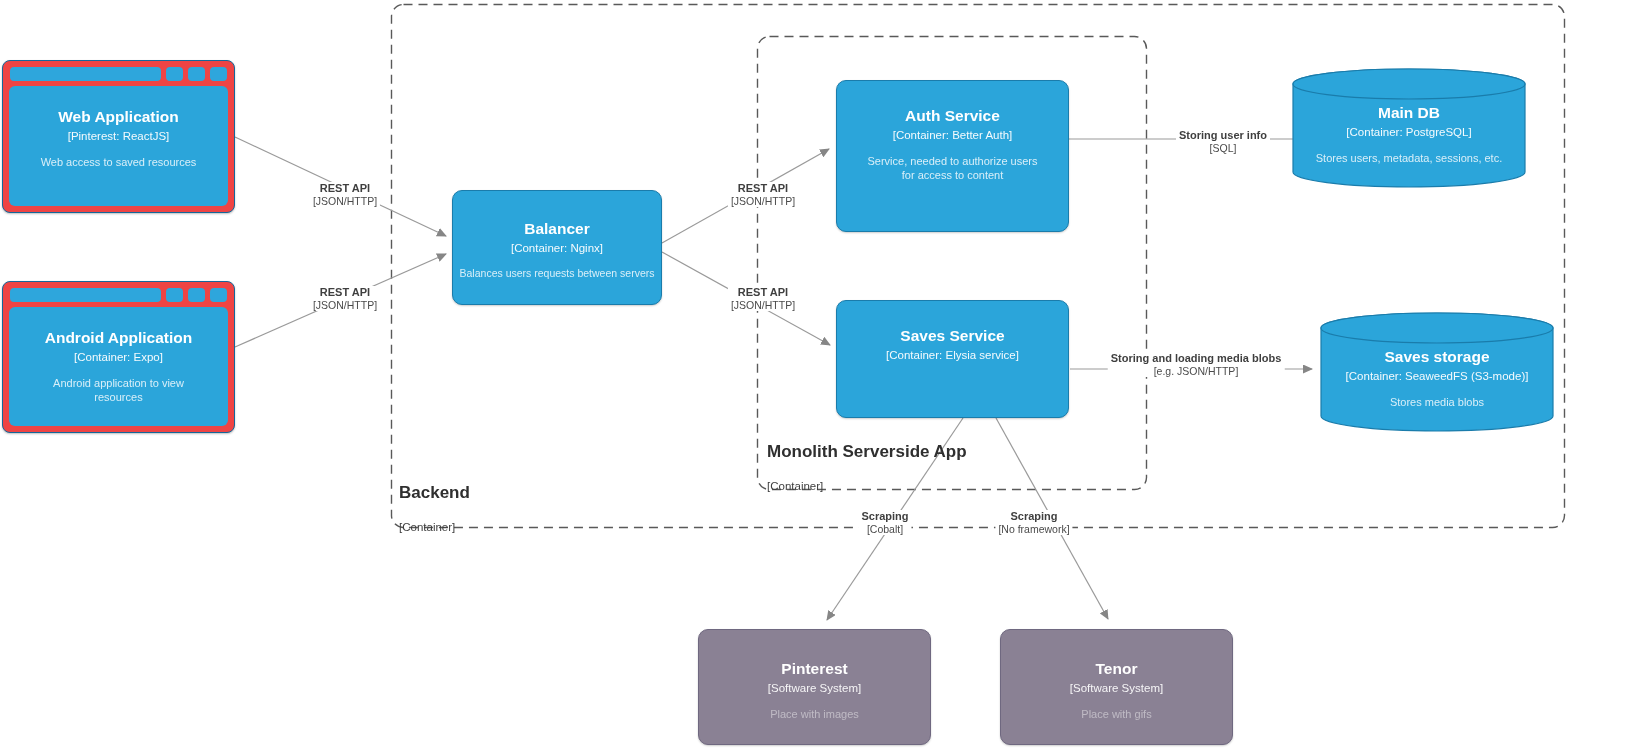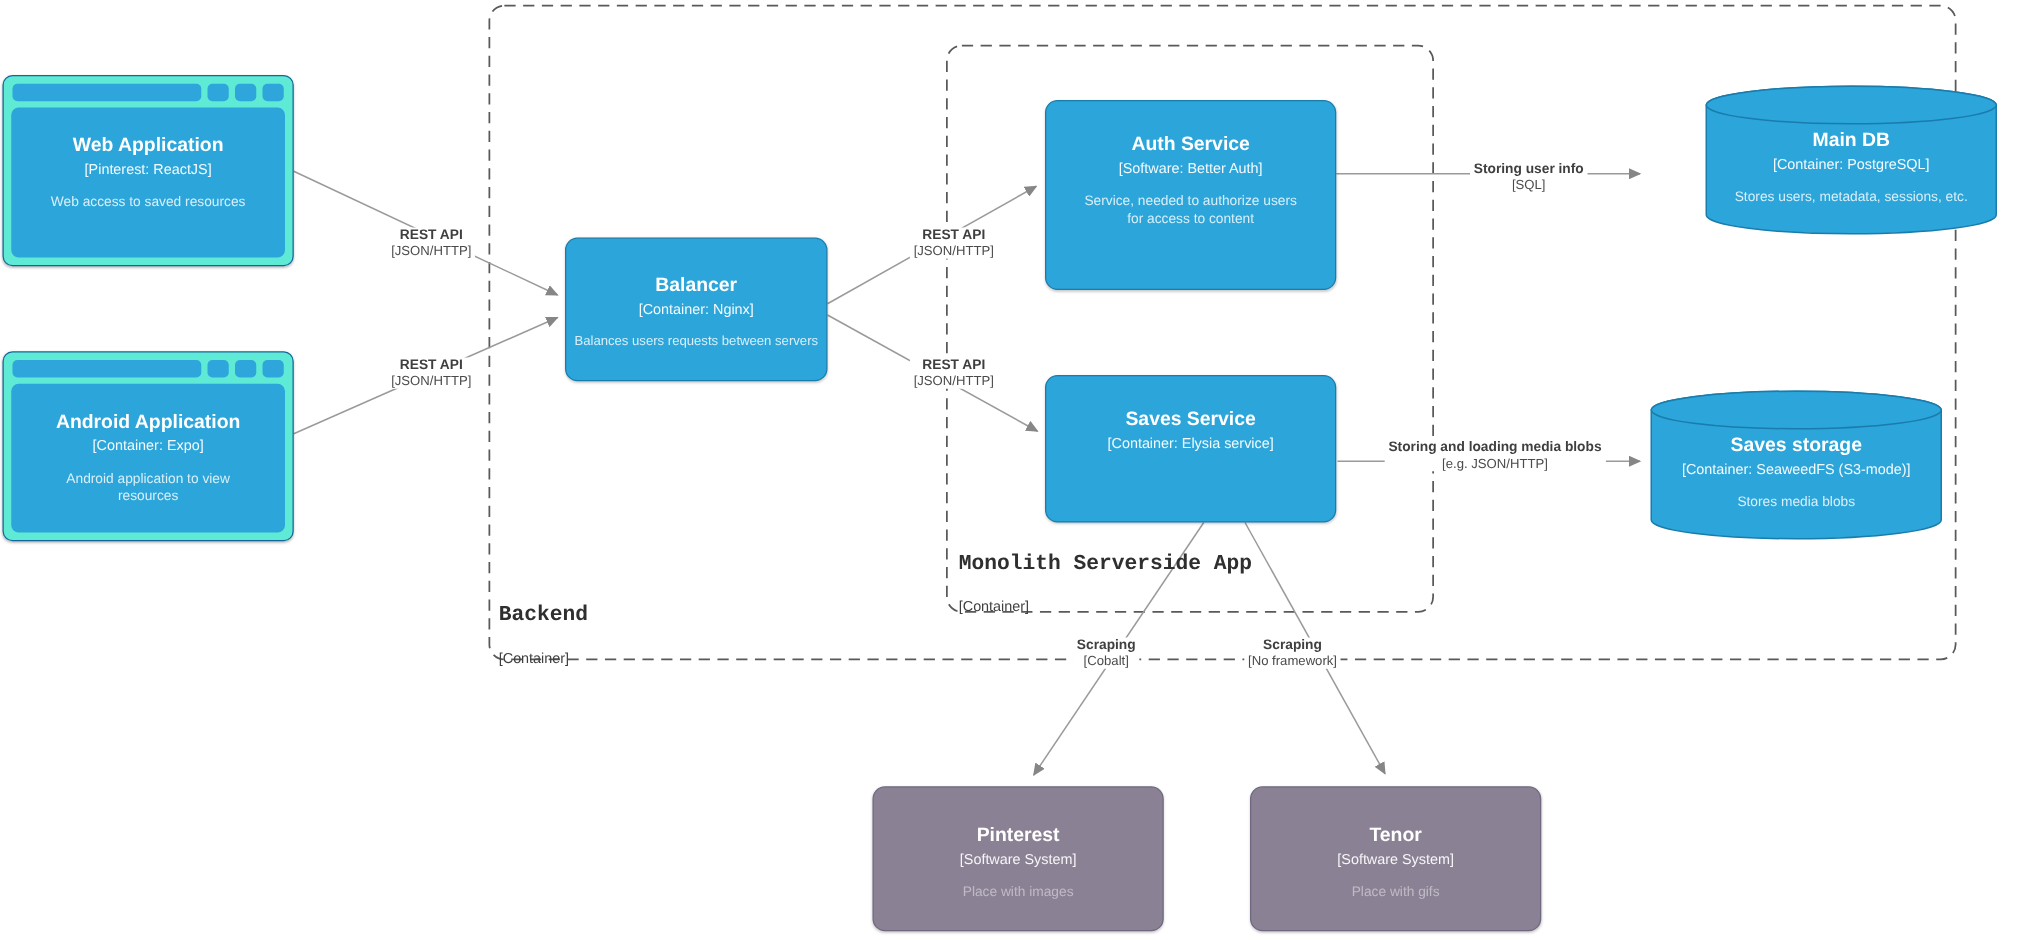--- a/index.html
+++ b/index.html
@@ -6,37 +6,37 @@
   #canvas{
     position:relative;width:1632px;height:752px;background:#ffffff;overflow:hidden;
     font-family:"Liberation Sans",sans-serif;
   }
   
   #wires{position:absolute;left:0;top:0;z-index:1;pointer-events:none;}
   .boundary-rect{fill:none;stroke:#595959;stroke-width:1.4;stroke-dasharray:9 6;}
   .wire{stroke:#9a9a9a;stroke-width:1.2;fill:none;}
   
   .boundary-label{position:absolute;z-index:2;line-height:1.15;}
-  .boundary-label .b-title{font-size:17px;font-weight:bold;color:#2f2f2f;font-family:Liberation Mono, monospace;}
+  .boundary-label .b-title{font-size:17px;font-weight:bold;color:#2f2f2f;}
   .boundary-label .b-type{font-size:11.5px;color:#3f3f3f;margin-top:18px;}
   
   .edge-label{
     position:absolute;z-index:3;transform:translateX(-50%);
     text-align:center;background:#ffffff;padding:0 3px;line-height:1.18;
   }
   .edge-label .l1{font-size:11px;font-weight:bold;color:#3f3f3f;white-space:nowrap;}
   .edge-label .l2{font-size:10.5px;color:#4a4a4a;white-space:nowrap;}
   
   .node{position:absolute;z-index:4;box-sizing:border-box;text-align:center;color:#fff;}
   .n-title{font-size:15.5px;font-weight:bold;line-height:1.2;}
   .n-type{font-size:11.5px;margin-top:3px;color:rgba(255,255,255,0.95);}
   .n-desc{font-size:11px;margin-top:13px;color:rgba(255,255,255,0.82);line-height:1.3;padding:0 24px;}
   
   .browser{
-    background:#5eead4;border:1px solid #14679a;border-radius:8px;
+    background:#ef4444;border:1px solid #14679a;border-radius:8px;
     padding:5px 6px 6px 6px;box-shadow:0 1px 2px rgba(0,0,0,0.25);
   }
   .browser-bar{display:flex;gap:5px;height:14px;margin:1px 1px 5px 1px;}
   .browser-addr{flex:1;background:#2ea6dc;border-radius:4px;}
   .browser-btn{width:17px;background:#2ea6dc;border-radius:4px;}
   .browser-body{
     background:#2ba5da;border-radius:6px;height:calc(100% - 20px);
     box-sizing:border-box;padding-top:22px;
   }
   
@@ -153,30 +153,30 @@
   </div>
 
   <div class="node container-box" style="left:452px;top:190px;width:210px;height:115px;padding-top:29px;">
     <div class="n-title">Balancer</div>
     <div class="n-type">[Container: Nginx]</div>
     <div class="n-desc nowrap" style="font-size:10.5px;">Balances users requests between servers</div>
   </div>
 
   <div class="node container-box" style="left:836px;top:80px;width:233px;height:152px;padding-top:26px;">
     <div class="n-title">Auth Service</div>
-    <div class="n-type">[Software: Better Auth]</div>
+    <div class="n-type">[Container: Better Auth]</div>
     <div class="n-desc">Service, needed to authorize users for access to content</div>
   </div>
 
   <div class="node container-box" style="left:836px;top:300px;width:233px;height:118px;padding-top:26px;">
     <div class="n-title">Saves Service</div>
     <div class="n-type">[Container: Elysia service]</div>
   </div>
 
-  <div class="node db" style="left:1364px;top:68px;width:234px;height:120px;">
+  <div class="node db" style="left:1292px;top:68px;width:234px;height:120px;">
     <svg width="234" height="120" viewBox="0 0 234 120">
       <path class="cyl-body" d="M1 16 A116 15 0 0 1 233 16 L233 104 A116 15 0 0 1 1 104 Z"></path>
       <ellipse class="cyl-top" cx="117" cy="16" rx="116" ry="15"></ellipse>
     </svg>
     <div class="db-text">
       <div class="n-title">Main DB</div>
       <div class="n-type">[Container: PostgreSQL]</div>
       <div class="n-desc nowrap">Stores users, metadata, sessions, etc.</div>
     </div>
   </div>

